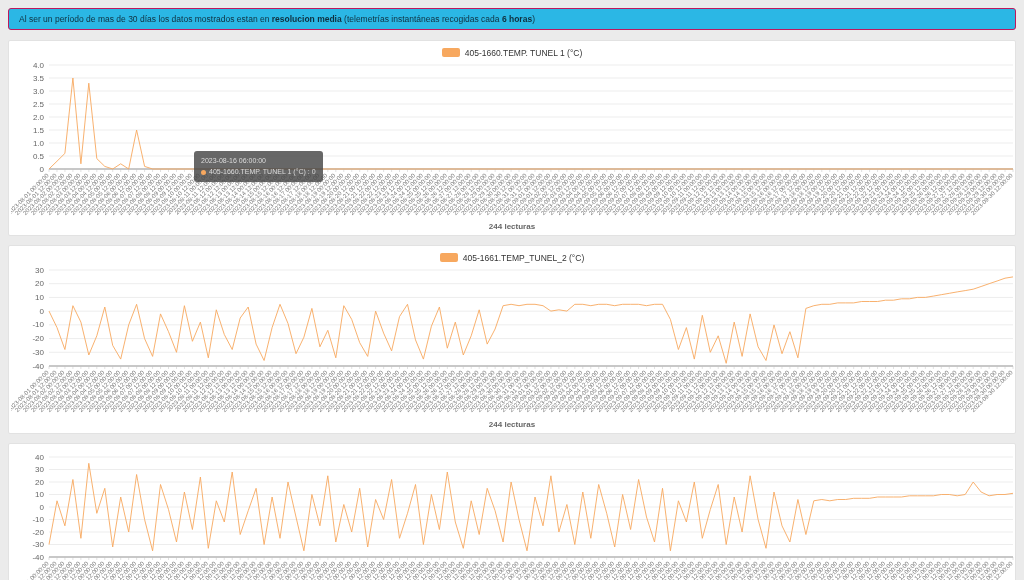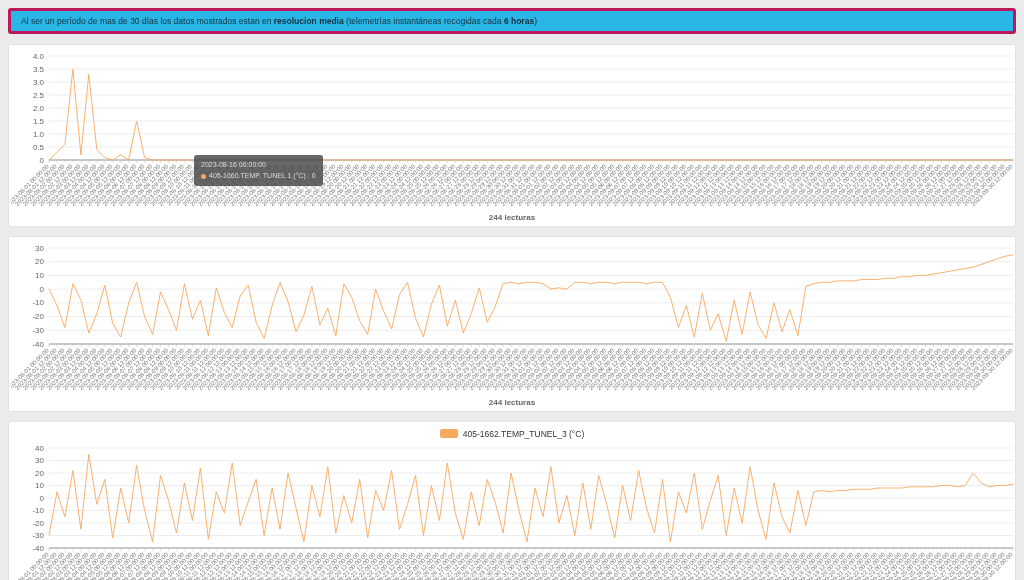--- a/index.html
+++ b/index.html
@@ -4,21 +4,21 @@
 <style>
   * { box-sizing: border-box; }
   html,body { margin:0; padding:0; }
   body {
     width:1024px; height:580px; overflow:hidden;
     background:#ebebeb;
     font-family:"Liberation Sans", sans-serif;
   }
   .banner {
     margin:8px 8px 10px; padding:5px 10px;
-    background:#2bb7e5; border:3px solid #be185d; border-radius:3px;
+    background:#2bb7e5; border:1px solid #be185d; border-radius:3px;
     color:#10303f; font-size:8.5px; line-height:1.2;
   }
   .banner b { font-weight:bold; }
   .card {
     margin:0 8px 9px; padding:5px 2px 2px;
     background:#fff; border:1px solid #e2e2e2; border-radius:2px;
     position:relative;
   }
   .legend {
     display:flex; justify-content:center; align-items:center; gap:5px;
@@ -39,20 +39,24 @@
   }
 </style>
 </head>
 <body>
 
 <div class="banner">
   <span>Al ser un período de mas de 30 días los datos mostrados estan en </span><b>resolucion media</b><span> (telemetrías instantáneas recogidas cada </span><b>6 horas</b><span>)</span>
 </div>
 
 <div class="card">
+  <div class="legend">
+    <span class="swatch" style="background: rgb(247, 168, 95);"></span>
+    <span>405-1660.TEMP. TUNEL 1 (°C)</span>
+  </div>
   <svg class="chart" viewBox="0 0 1008 162" style="height: 162px;">
       <line x1="38" x2="1002" y1="6" y2="6" stroke="#ededed" stroke-width="1"></line>
       <text x="33" y="8.5" text-anchor="end" fill="#666" font-size="8">4.0</text>
       <line x1="38" x2="1002" y1="19" y2="19" stroke="#ededed" stroke-width="1"></line>
       <text x="33" y="21.5" text-anchor="end" fill="#666" font-size="8">3.5</text>
       <line x1="38" x2="1002" y1="32" y2="32" stroke="#ededed" stroke-width="1"></line>
       <text x="33" y="34.5" text-anchor="end" fill="#666" font-size="8">3.0</text>
       <line x1="38" x2="1002" y1="45" y2="45" stroke="#ededed" stroke-width="1"></line>
       <text x="33" y="47.5" text-anchor="end" fill="#666" font-size="8">2.5</text>
       <line x1="38" x2="1002" y1="58" y2="58" stroke="#ededed" stroke-width="1"></line>
@@ -313,20 +317,24 @@
       <polyline points="38.0,110.0 46.0,102.2 53.9,94.4 61.9,19.0 69.9,104.8 77.8,24.2 85.8,99.6 93.8,107.4 101.7,110.0 109.7,104.8 117.7,110.0 125.6,71.0 133.6,107.4 141.6,110.0 149.5,110.0 157.5,110.0 165.5,110.0 173.4,110.0 181.4,110.0 189.4,110.0 197.3,110.0 205.3,110.0 213.3,110.0 221.2,110.0 229.2,110.0 237.2,110.0 245.1,110.0 253.1,110.0 261.1,110.0 269.0,110.0 277.0,110.0 285.0,110.0 292.9,110.0 300.9,110.0 308.9,110.0 316.8,110.0 324.8,110.0 332.8,110.0 340.7,110.0 348.7,110.0 356.7,110.0 364.6,110.0 372.6,110.0 380.6,110.0 388.5,110.0 396.5,110.0 404.5,110.0 412.4,110.0 420.4,110.0 428.4,110.0 436.3,110.0 444.3,110.0 452.3,110.0 460.2,110.0 468.2,110.0 476.2,110.0 484.1,110.0 492.1,110.0 500.1,110.0 508.0,110.0 516.0,110.0 524.0,110.0 532.0,110.0 539.9,110.0 547.9,110.0 555.9,110.0 563.8,110.0 571.8,110.0 579.8,110.0 587.7,110.0 595.7,110.0 603.7,110.0 611.6,110.0 619.6,110.0 627.6,110.0 635.5,110.0 643.5,110.0 651.5,110.0 659.4,110.0 667.4,110.0 675.4,110.0 683.3,110.0 691.3,110.0 699.3,110.0 707.2,110.0 715.2,110.0 723.2,110.0 731.1,110.0 739.1,110.0 747.1,110.0 755.0,110.0 763.0,110.0 771.0,110.0 778.9,110.0 786.9,110.0 794.9,110.0 802.8,110.0 810.8,110.0 818.8,110.0 826.7,110.0 834.7,110.0 842.7,110.0 850.6,110.0 858.6,110.0 866.6,110.0 874.5,110.0 882.5,110.0 890.5,110.0 898.4,110.0 906.4,110.0 914.4,110.0 922.3,110.0 930.3,110.0 938.3,110.0 946.2,110.0 954.2,110.0 962.2,110.0 970.1,110.0 978.1,110.0 986.1,110.0 994.0,110.0 1002.0,110.0" fill="none" stroke="#f7a85f" stroke-width="1" stroke-linejoin="round" opacity="0.9"></polyline>
     </svg>
   <div class="footer">244 lecturas</div>
   <div class="tooltip">
     <div>2023-08-16 06:00:00</div>
     <div><span class="dot" style="background: rgb(247, 168, 95);"></span><span>405-1660.TEMP. TUNEL 1 (°C) : 0</span></div>
   </div>
 </div>
 
 <div class="card">
+  <div class="legend">
+    <span class="swatch" style="background: rgb(247, 168, 95);"></span>
+    <span>405-1661.TEMP_TUNEL_2 (°C)</span>
+  </div>
   <svg class="chart" viewBox="0 0 1008 155" style="height: 155px;">
       <line x1="38" x2="1002" y1="6" y2="6" stroke="#ededed" stroke-width="1"></line>
       <text x="33" y="8.5" text-anchor="end" fill="#666" font-size="8">30</text>
       <line x1="38" x2="1002" y1="19.714285714285715" y2="19.714285714285715" stroke="#ededed" stroke-width="1"></line>
       <text x="33" y="22.214285714285715" text-anchor="end" fill="#666" font-size="8">20</text>
       <line x1="38" x2="1002" y1="33.42857142857143" y2="33.42857142857143" stroke="#ededed" stroke-width="1"></line>
       <text x="33" y="35.92857142857143" text-anchor="end" fill="#666" font-size="8">10</text>
       <line x1="38" x2="1002" y1="47.14285714285714" y2="47.14285714285714" stroke="#ededed" stroke-width="1"></line>
       <text x="33" y="49.64285714285714" text-anchor="end" fill="#666" font-size="8">0</text>
       <line x1="38" x2="1002" y1="60.857142857142854" y2="60.857142857142854" stroke="#ededed" stroke-width="1"></line>
@@ -581,24 +589,20 @@
       <line x1="994.0330578512396" x2="994.0330578512396" y1="102" y2="105" stroke="#c2c2c2" stroke-width="0.5"></line>
       <text transform="translate(994.0,109) rotate(-45)" text-anchor="end" fill="#777" font-size="6">2023-09-30 00:00:00</text>
       <line x1="1002" x2="1002" y1="102" y2="105" stroke="#c2c2c2" stroke-width="0.5"></line>
       <text transform="translate(1002.0,109) rotate(-45)" text-anchor="end" fill="#777" font-size="6">2023-09-30 12:00:00</text>
       <polyline points="38.0,47.1 46.0,63.6 53.9,85.5 61.9,41.7 69.9,58.1 77.8,91.0 85.8,71.8 93.8,43.0 101.7,81.4 109.7,95.1 117.7,60.9 125.6,40.3 133.6,74.6 141.6,92.4 149.5,49.9 157.5,67.7 165.5,88.3 173.4,41.7 181.4,77.3 189.4,58.1 197.3,93.8 205.3,45.8 213.3,70.5 221.2,85.5 229.2,54.0 237.2,43.0 245.1,80.1 253.1,96.5 261.1,63.6 269.0,40.3 277.0,59.5 285.0,89.7 292.9,73.2 300.9,44.4 308.9,82.8 316.8,66.3 324.8,93.8 332.8,41.7 340.7,55.4 348.7,78.7 356.7,92.4 364.6,47.1 372.6,69.1 380.6,86.9 388.5,52.6 396.5,40.3 404.5,75.9 412.4,95.1 420.4,62.2 428.4,43.0 436.3,84.2 444.3,58.1 452.3,91.0 460.2,71.8 468.2,45.8 476.2,80.1 484.1,65.0 492.1,41.7 500.1,40.3 508.0,41.7 516.0,40.3 524.0,40.3 532.0,41.7 539.9,47.1 547.9,45.8 555.9,47.1 563.8,40.3 571.8,40.3 579.8,41.7 587.7,40.3 595.7,40.3 603.7,41.7 611.6,40.3 619.6,40.3 627.6,40.3 635.5,41.7 643.5,40.3 651.5,40.3 659.4,55.4 667.4,85.5 675.4,63.6 683.3,95.1 691.3,51.3 699.3,88.3 707.2,71.8 715.2,99.3 723.2,58.1 731.1,92.4 739.1,49.9 747.1,82.8 755.0,96.5 763.0,60.9 771.0,89.7 778.9,67.7 786.9,93.8 794.9,44.4 802.8,41.7 810.8,40.3 818.8,40.3 826.7,38.9 834.7,38.9 842.7,38.9 850.6,37.5 858.6,37.5 866.6,37.5 874.5,36.2 882.5,36.2 890.5,34.8 898.4,34.8 906.4,33.4 914.4,33.4 922.3,32.1 930.3,30.7 938.3,29.3 946.2,27.9 954.2,26.6 962.2,25.2 970.1,22.5 978.1,19.7 986.1,17.0 994.0,14.2 1002.0,12.9" fill="none" stroke="#f7a85f" stroke-width="1" stroke-linejoin="round" opacity="0.9"></polyline>
     </svg>
   <div class="footer">244 lecturas</div>
 </div>
 
 <div class="card">
-  <div class="legend">
-    <span class="swatch" style="background: rgb(247, 168, 95);"></span>
-    <span>405-1662.TEMP_TUNEL_3 (°C)</span>
-  </div>
   <svg class="chart" viewBox="0 0 1008 160" style="height: 160px;">
       <line x1="38" x2="1002" y1="8" y2="8" stroke="#ededed" stroke-width="1"></line>
       <text x="33" y="10.5" text-anchor="end" fill="#666" font-size="8">40</text>
       <line x1="38" x2="1002" y1="20.5" y2="20.5" stroke="#ededed" stroke-width="1"></line>
       <text x="33" y="23" text-anchor="end" fill="#666" font-size="8">30</text>
       <line x1="38" x2="1002" y1="33" y2="33" stroke="#ededed" stroke-width="1"></line>
       <text x="33" y="35.5" text-anchor="end" fill="#666" font-size="8">20</text>
       <line x1="38" x2="1002" y1="45.5" y2="45.5" stroke="#ededed" stroke-width="1"></line>
       <text x="33" y="48" text-anchor="end" fill="#666" font-size="8">10</text>
       <line x1="38" x2="1002" y1="58" y2="58" stroke="#ededed" stroke-width="1"></line>

